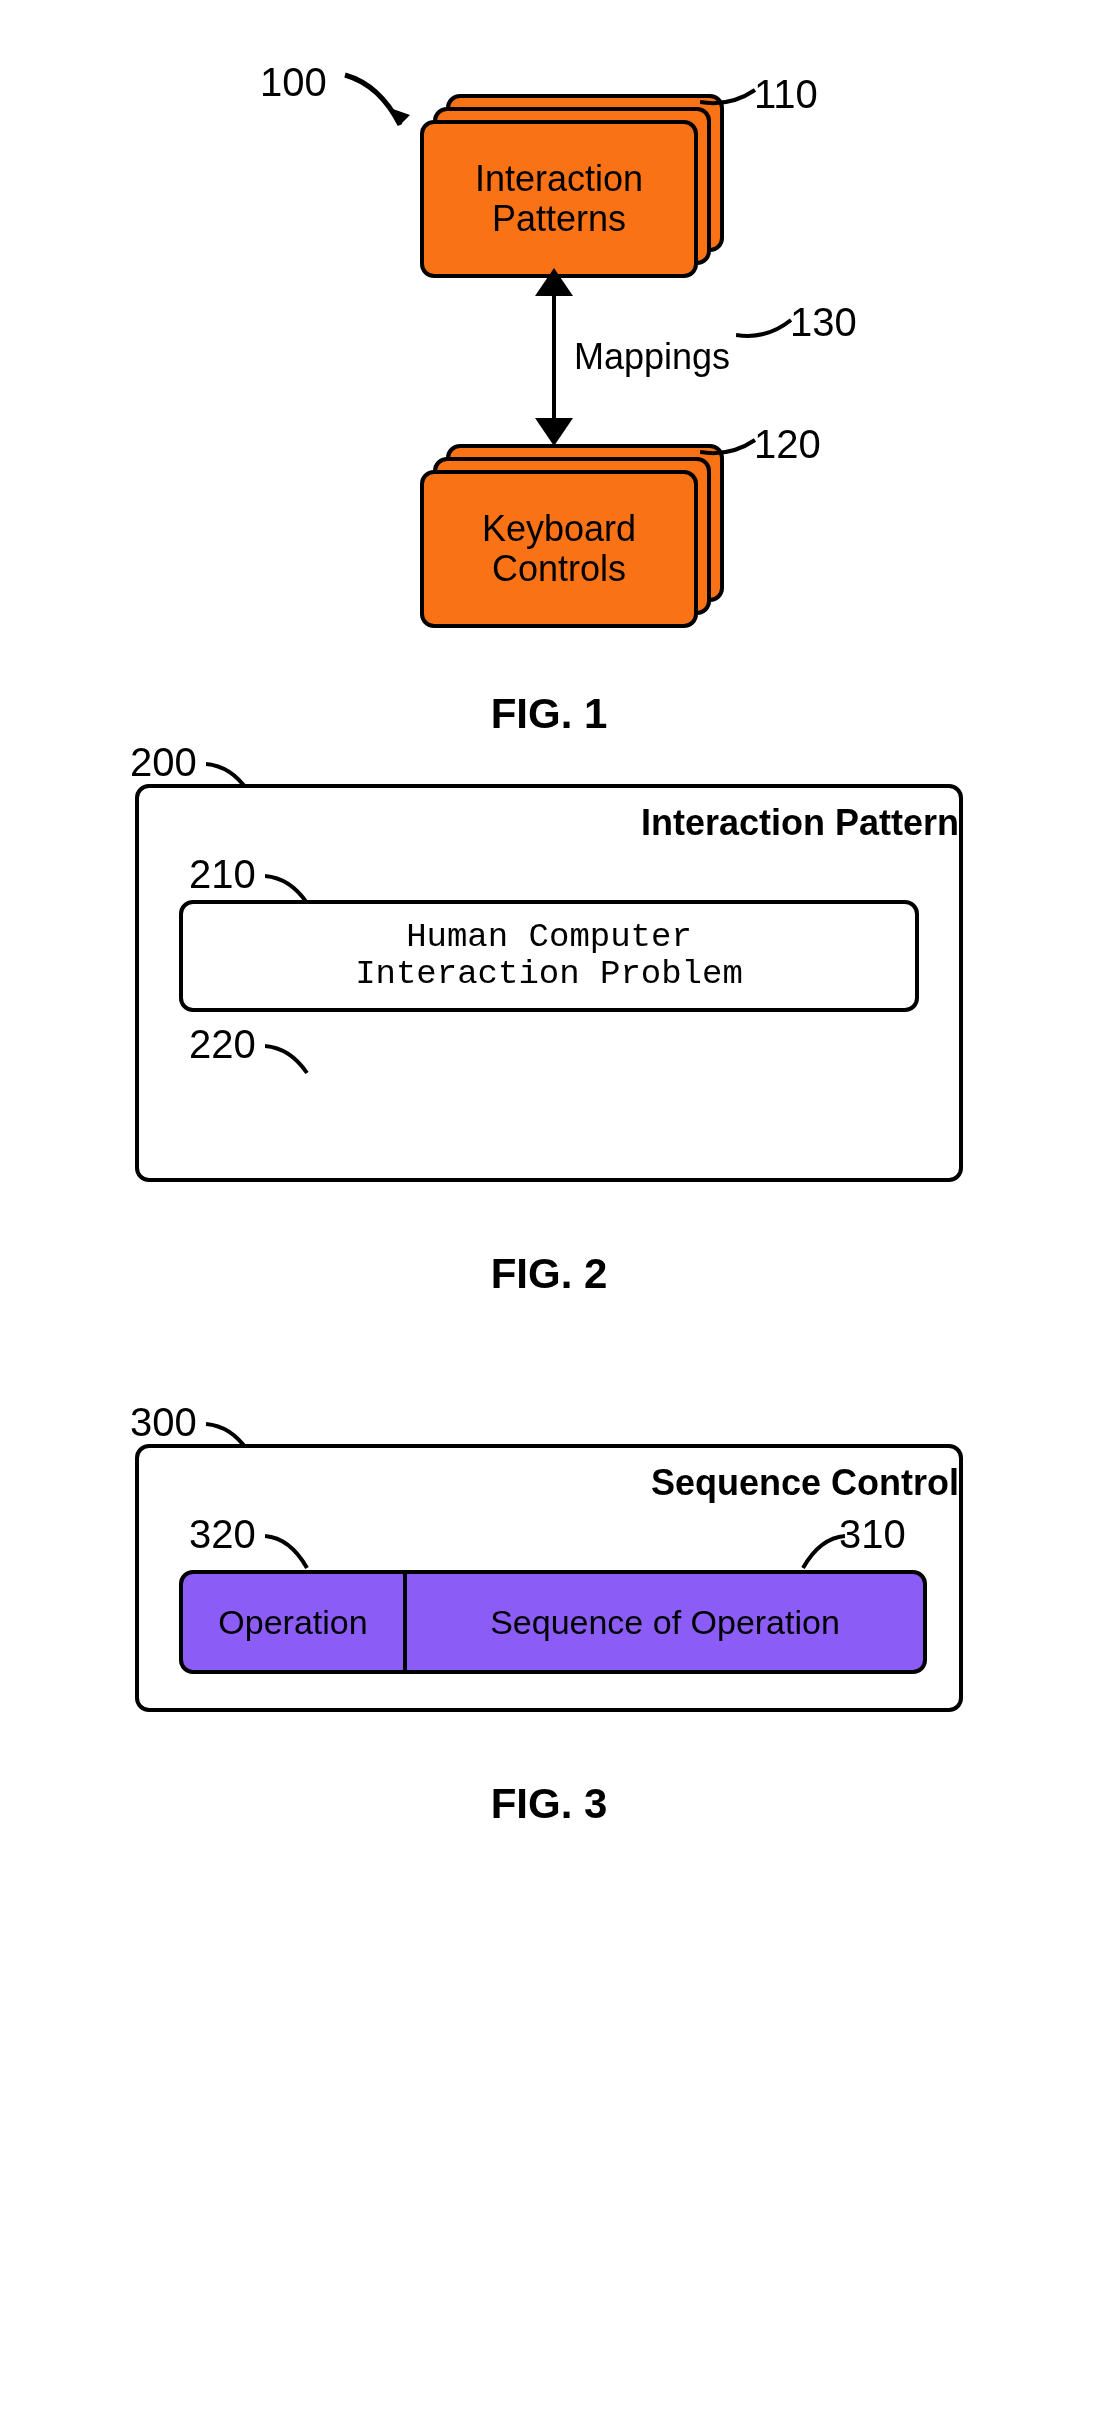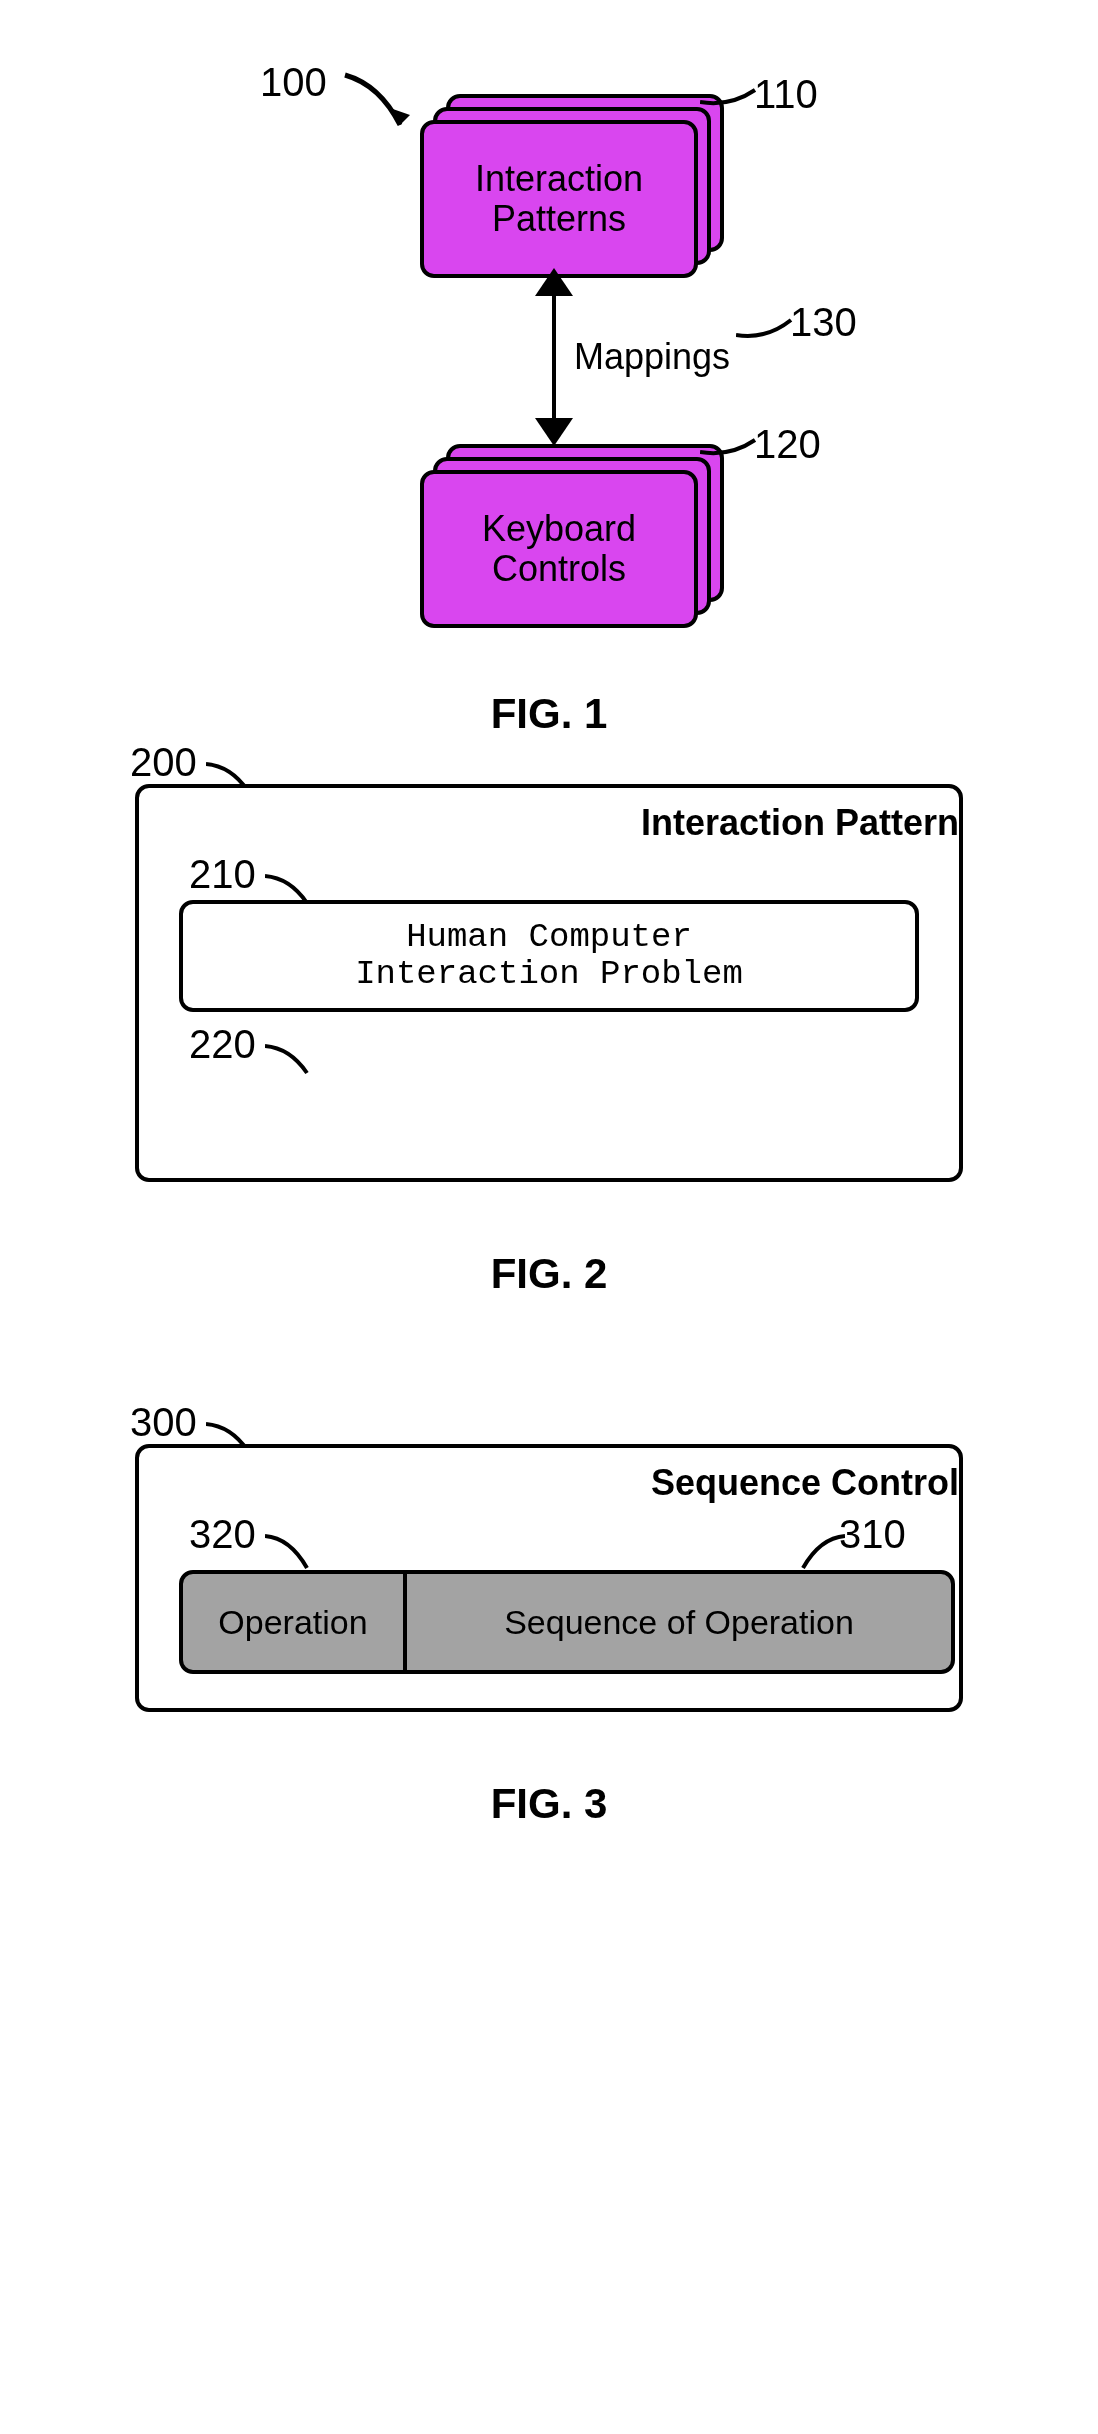--- a/index.html
+++ b/index.html
@@ -34,21 +34,21 @@
     left: 420px;
     width: 270px;
     height: 150px;
   }
   .card {
     position: absolute;
     width: 270px;
     height: 150px;
     border: 4px solid #000;
     border-radius: 14px;
-    background: #d946ef;
+    background: #f97316;
   }
   .card-text {
     position: absolute;
     width: 100%;
     top: 50%;
     transform: translateY(-50%);
     text-align: center;
     font-size: 36px;
     line-height: 1.1;
   }
@@ -186,21 +186,21 @@
       <div class="num" style="left:50px; top:64px;">320</div>
       <svg style="position:absolute; left:126px; top:80px; width:50px; height:46px;">
         <path d="M0 8 Q25 10 42 40" stroke="#000" stroke-width="4" fill="none"></path>
       </svg>
 
       <div class="num" style="left:700px; top:64px;">310</div>
       <svg style="position:absolute; left:656px; top:80px; width:50px; height:46px;">
         <path d="M50 8 Q25 10 8 40" stroke="#000" stroke-width="4" fill="none"></path>
       </svg>
 
-      <div style="position:absolute; left:40px; top:122px; width:740px; height:96px; border:4px solid #000; border-radius:14px; background:#a3a3a3;padding-left:28px;">
+      <div style="position:absolute; left:40px; top:122px; width:740px; height:96px; border:4px solid #000; border-radius:14px; background:#8b5cf6;">
         <div style="position:absolute; left:0; top:0; width:220px; height:100%; display:flex; align-items:center; justify-content:center; font-size:34px;">Operation</div>
         <div style="position:absolute; left:220px; top:0; bottom:0; width:4px; background:#000;"></div>
         <div style="position:absolute; left:224px; top:0; right:0; height:100%; display:flex; align-items:center; justify-content:center; font-size:34px;">Sequence of Operation</div>
       </div>
     </div>
 
     <div class="fig-label" style="position:absolute; left:0; right:0; top:350px;">FIG. 3</div>
   </div>
 
 </div>

